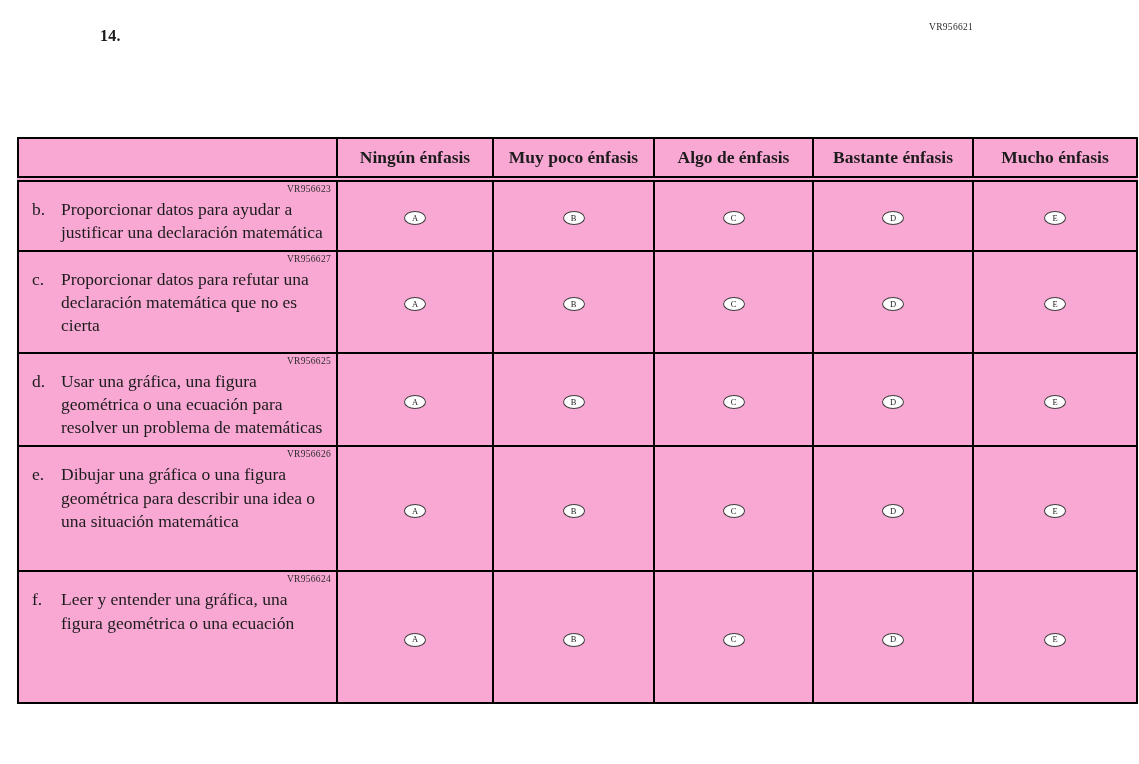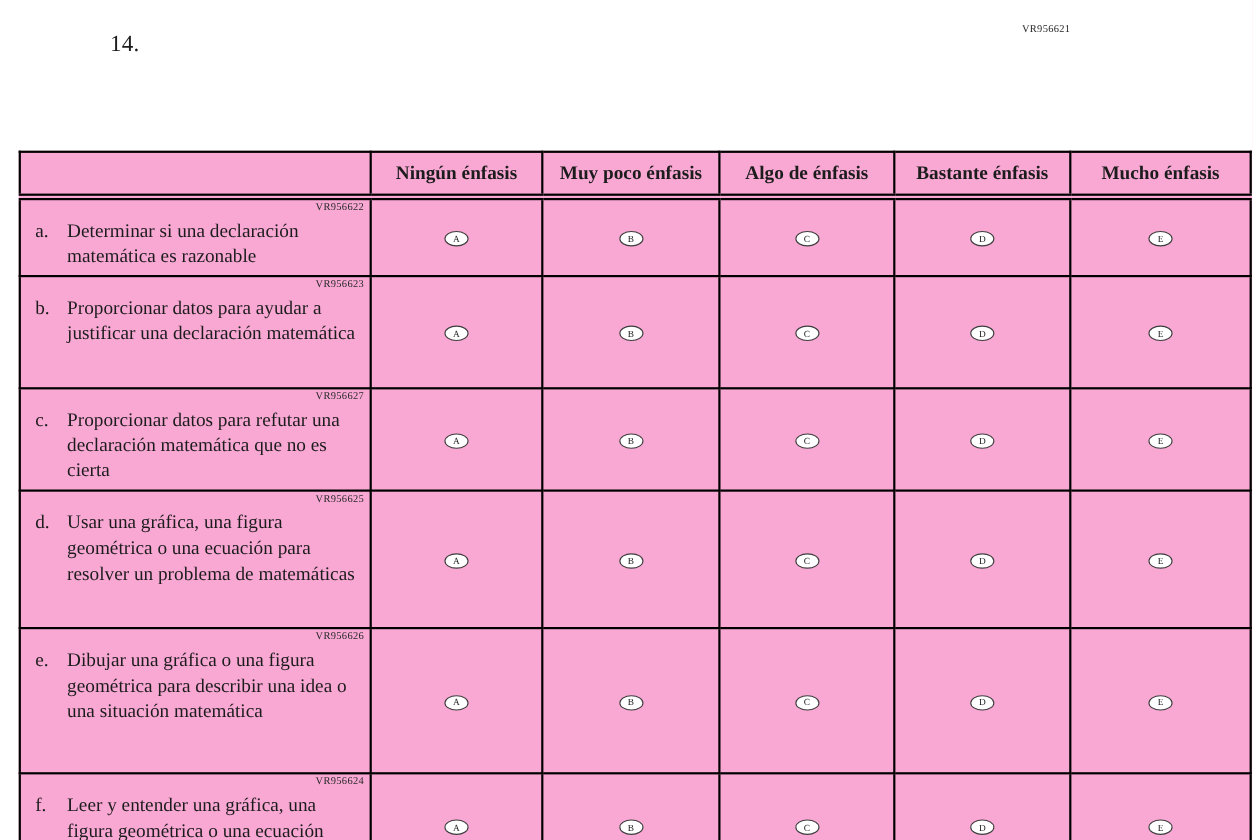--- a/index.html
+++ b/index.html
@@ -3,21 +3,21 @@
 <meta charset="utf-8">
 <style>
   html,body{margin:0;padding:0;}
   body{
     width:1139px;height:764px;position:relative;background:#ffffff;
     font-family:"Liberation Serif","DejaVu Serif",serif;color:#1c1c1c;
     -webkit-font-smoothing:antialiased;overflow:hidden;
   }
   
   .question-block{position:absolute;left:100px;top:27px;display:flex;}
-  .q-number{font-weight:normal;font-size:21px;width:40px;flex:none;letter-spacing:.2px;}
+  .q-number{font-weight:bold;font-size:16px;width:40px;flex:none;letter-spacing:.2px;}
   .q-body{max-width:758px;}
   .q-text{font-size:17.5px;line-height:1.33;}
   .q-instruction{font-size:17.5px;margin-top:15px;}
   .q-instruction b{font-weight:bold;}
   .vr-top{position:absolute;left:929px;top:22px;font-size:9.5px;color:#2a2a2a;letter-spacing:.3px;}
   
   .matrix-wrap{position:absolute;left:17px;top:137px;}
   table.matrix{border-collapse:collapse;table-layout:fixed;width:1119px;background:#f9a8d4;}
   table.matrix th, table.matrix td{border:2px solid #000;}
   table.matrix thead th{
@@ -71,34 +71,20 @@
     <tr>
       <th></th>
       <th>Ningún énfasis</th>
       <th>Muy poco énfasis</th>
       <th>Algo de énfasis</th>
       <th>Bastante énfasis</th>
       <th>Mucho énfasis</th>
     </tr>
   </thead>
   <tbody>
-    <tr>
-      <td class="item-cell">
-        <span class="vr-cell">VR956622</span>
-        <div class="item-line">
-              <span class="item-letter">a.</span>
-              <span class="item-text">Determinar si una declaración matemática es razonable</span>
-            </div>
-      </td>
-      <td class="bubble-cell"><span class="bubble">A</span></td>
-      <td class="bubble-cell"><span class="bubble">B</span></td>
-      <td class="bubble-cell"><span class="bubble">C</span></td>
-      <td class="bubble-cell"><span class="bubble">D</span></td>
-      <td class="bubble-cell"><span class="bubble">E</span></td>
-    </tr>
     <tr>
       <td class="item-cell">
         <span class="vr-cell">VR956623</span>
         <div class="item-line">
               <span class="item-letter">b.</span>
               <span class="item-text">Proporcionar datos para ayudar a justificar una declaración matemática</span>
             </div>
       </td>
       <td class="bubble-cell"><span class="bubble">A</span></td>
       <td class="bubble-cell"><span class="bubble">B</span></td>

